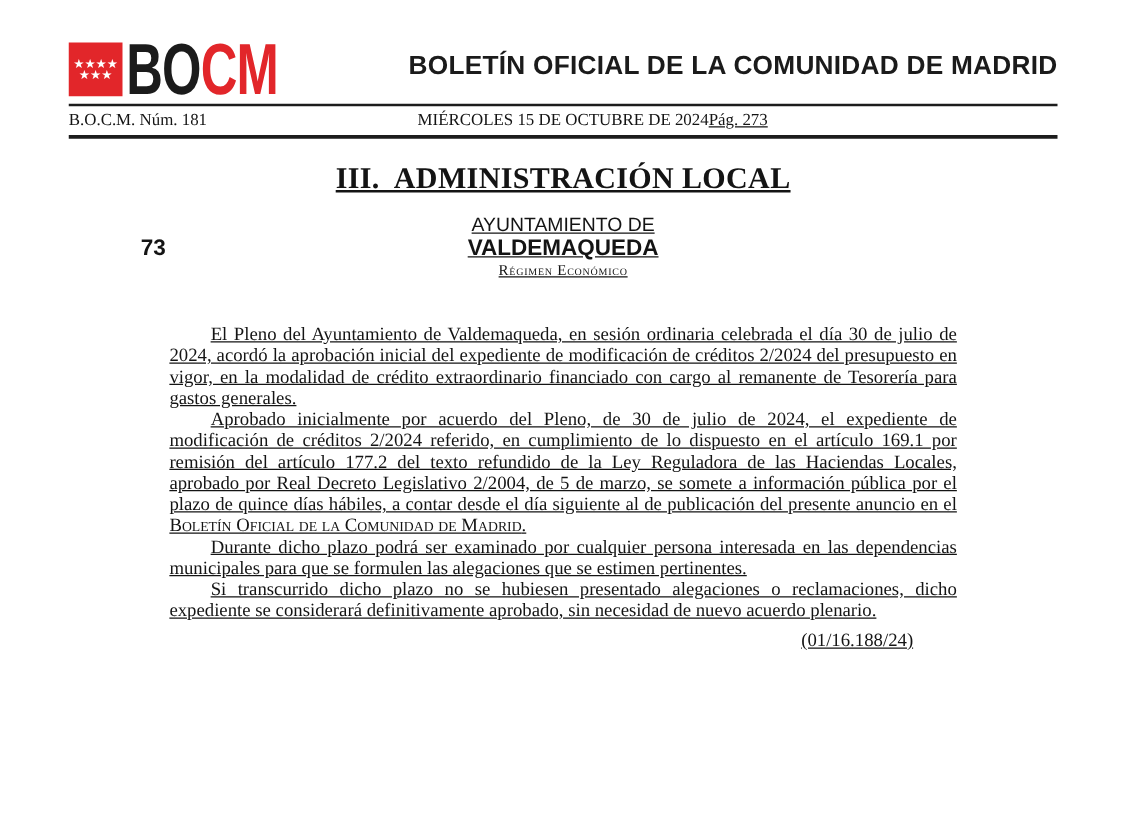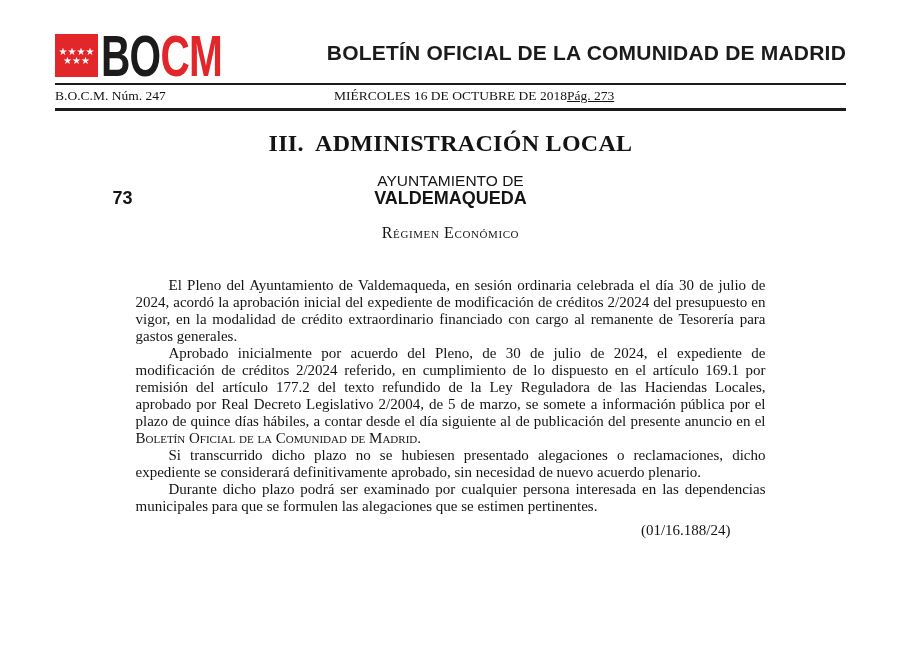--- a/index.html
+++ b/index.html
@@ -47,38 +47,38 @@
   .rule-thick { border-top: 3px solid #1c1c1c; }
   .info-bar {
     display: flex; align-items: baseline;
     font-size: 13.5px; line-height: 16px; padding: 3px 0 4px 0;
   }
   .info-bar .cell-left  { flex: 1; text-align: left; }
   .info-bar .cell-mid   { flex: none; text-align: center; }
   .info-bar .cell-right { flex: 1; text-align: left; text-decoration: underline; }
 
   
-  .doc { width: 630px; margin: 19px auto 0 auto; }
+  .doc { width: 630px; margin: 19px auto 0 auto; text-decoration: underline; }
   .section-heading {
     text-align: center; font-weight: bold; font-size: 24px; line-height: 26px;
     white-space: pre-wrap; letter-spacing: 0.3px; margin: 0;
   }
   .entity-line {
     text-align: center; font-family: "Liberation Sans", sans-serif;
     font-size: 15.5px; line-height: 17px; margin-top: 16px;
   }
   .muni-row {
     position: relative; text-align: center;
     font-family: "Liberation Sans", sans-serif; font-weight: bold;
     font-size: 18px; line-height: 19px; 
   }
   .announcement-number { position: absolute; left: -23px; top: 0; }
   .category-line {
-    text-align: center; font-variant: small-caps; font-size: 16px;
-    letter-spacing: 0.6px; margin-top: 17px; line-height: 16px;
+    text-align: center; font-variant: small-caps; font-size: 12px;
+    letter-spacing: 0.6px; margin-top: 0; line-height: 16px;
   }
   .body-text { margin-top: 36px; }
   .body-text p {
     margin: 0; text-align: justify; text-indent: 33px;
     font-size: 15px; line-height: 17px;
   }
   .smallcaps { font-variant: small-caps; }
   .signature { margin-top: 13px !important; }
   .reference {
     text-align: right; padding-right: 35px; margin-top: 7px;
@@ -96,40 +96,40 @@
         <div class="star-row">★★★★</div>
         <div class="star-row">★★★</div>
       </div>
       <div class="logo-text"><span>BO</span><span class="red">CM</span></div>
     </div>
     <div class="masthead-title">BOLETÍN OFICIAL DE LA COMUNIDAD DE MADRID</div>
   </div>
 
   <div class="rule-thin"></div>
   <div class="info-bar">
-    <div class="cell-left">B.O.C.M. Núm. 247</div>
-    <div class="cell-mid">MIÉRCOLES 16 DE OCTUBRE DE 2018</div>
+    <div class="cell-left">B.O.C.M. Núm. 181</div>
+    <div class="cell-mid">MIÉRCOLES 15 DE OCTUBRE DE 2024</div>
     <div class="cell-right">Pág. 273</div>
   </div>
   <div class="rule-thick"></div>
 
   <div class="doc">
     <h1 class="section-heading">III.  ADMINISTRACIÓN LOCAL</h1>
     <div class="entity-line">AYUNTAMIENTO DE</div>
 
     <div class="muni-row">
       <span class="announcement-number">73</span>
       <span>VALDEMAQUEDA</span>
     </div>
 
     <div class="category-line">Régimen Económico</div>
 
     <div class="body-text">
       <p><span>El Pleno del Ayuntamiento de Valdemaqueda, en sesión ordinaria celebrada el día 30 de julio de 2024, acordó la aprobación inicial del expediente de modificación de créditos 2/2024 del presupuesto en vigor, en la modalidad de crédito extraordinario financiado con cargo al remanente de Tesorería para gastos generales.</span><span class="smallcaps"></span><span></span></p>
       <p><span>Aprobado inicialmente por acuerdo del Pleno, de 30 de julio de 2024, el expediente de modificación de créditos 2/2024 referido, en cumplimiento de lo dispuesto en el artículo 169.1 por remisión del artículo 177.2 del texto refundido de la Ley Reguladora de las Haciendas Locales, aprobado por Real Decreto Legislativo 2/2004, de 5 de marzo, se somete a información pública por el plazo de quince días hábiles, a contar desde el día siguiente al de publicación del presente anuncio en el </span><span class="smallcaps">Boletín Oficial de la Comunidad de Madrid</span><span>.</span></p>
+      <p><span>Durante dicho plazo podrá ser examinado por cualquier persona interesada en las dependencias municipales para que se formulen las alegaciones que se estimen pertinentes.</span><span class="smallcaps"></span><span></span></p>
       <p><span>Si transcurrido dicho plazo no se hubiesen presentado alegaciones o reclamaciones, dicho expediente se considerará definitivamente aprobado, sin necesidad de nuevo acuerdo plenario.</span><span class="smallcaps"></span><span></span></p>
-      <p><span>Durante dicho plazo podrá ser examinado por cualquier persona interesada en las dependencias municipales para que se formulen las alegaciones que se estimen pertinentes.</span><span class="smallcaps"></span><span></span></p>
     </div>
 
     <div class="reference">(01/16.188/24)</div>
   </div>
 
 </div>
 
 </body></html>

